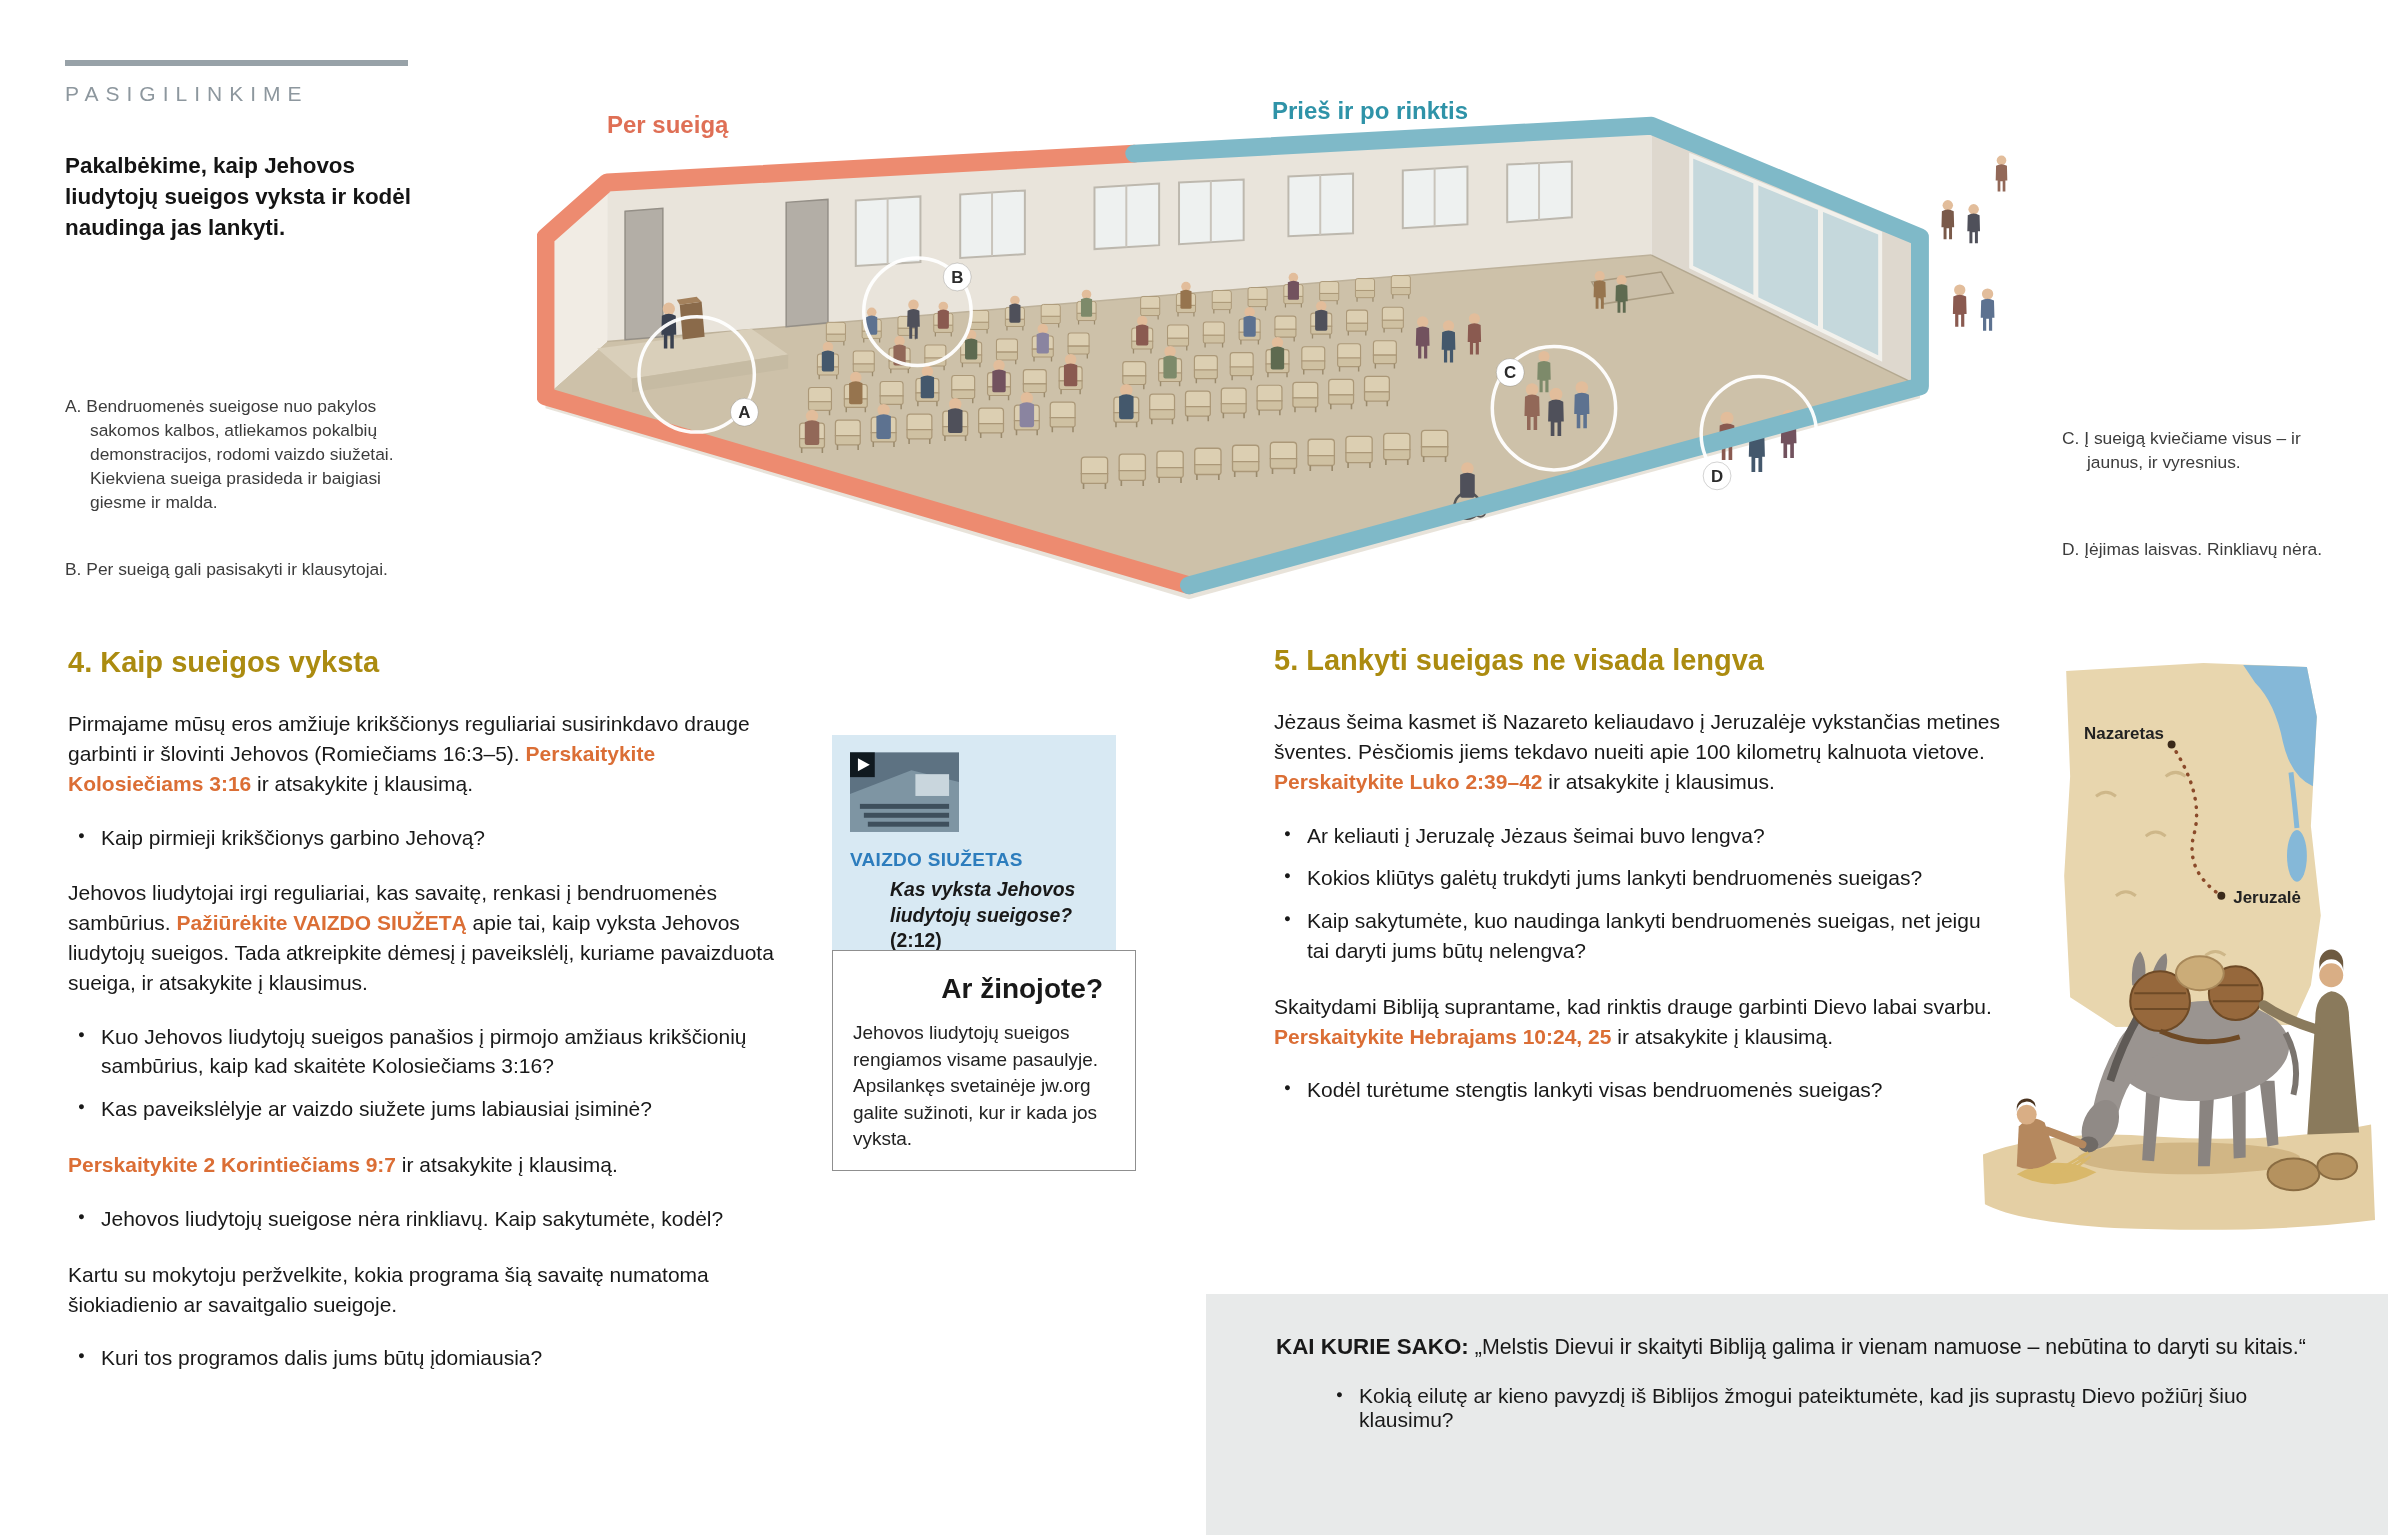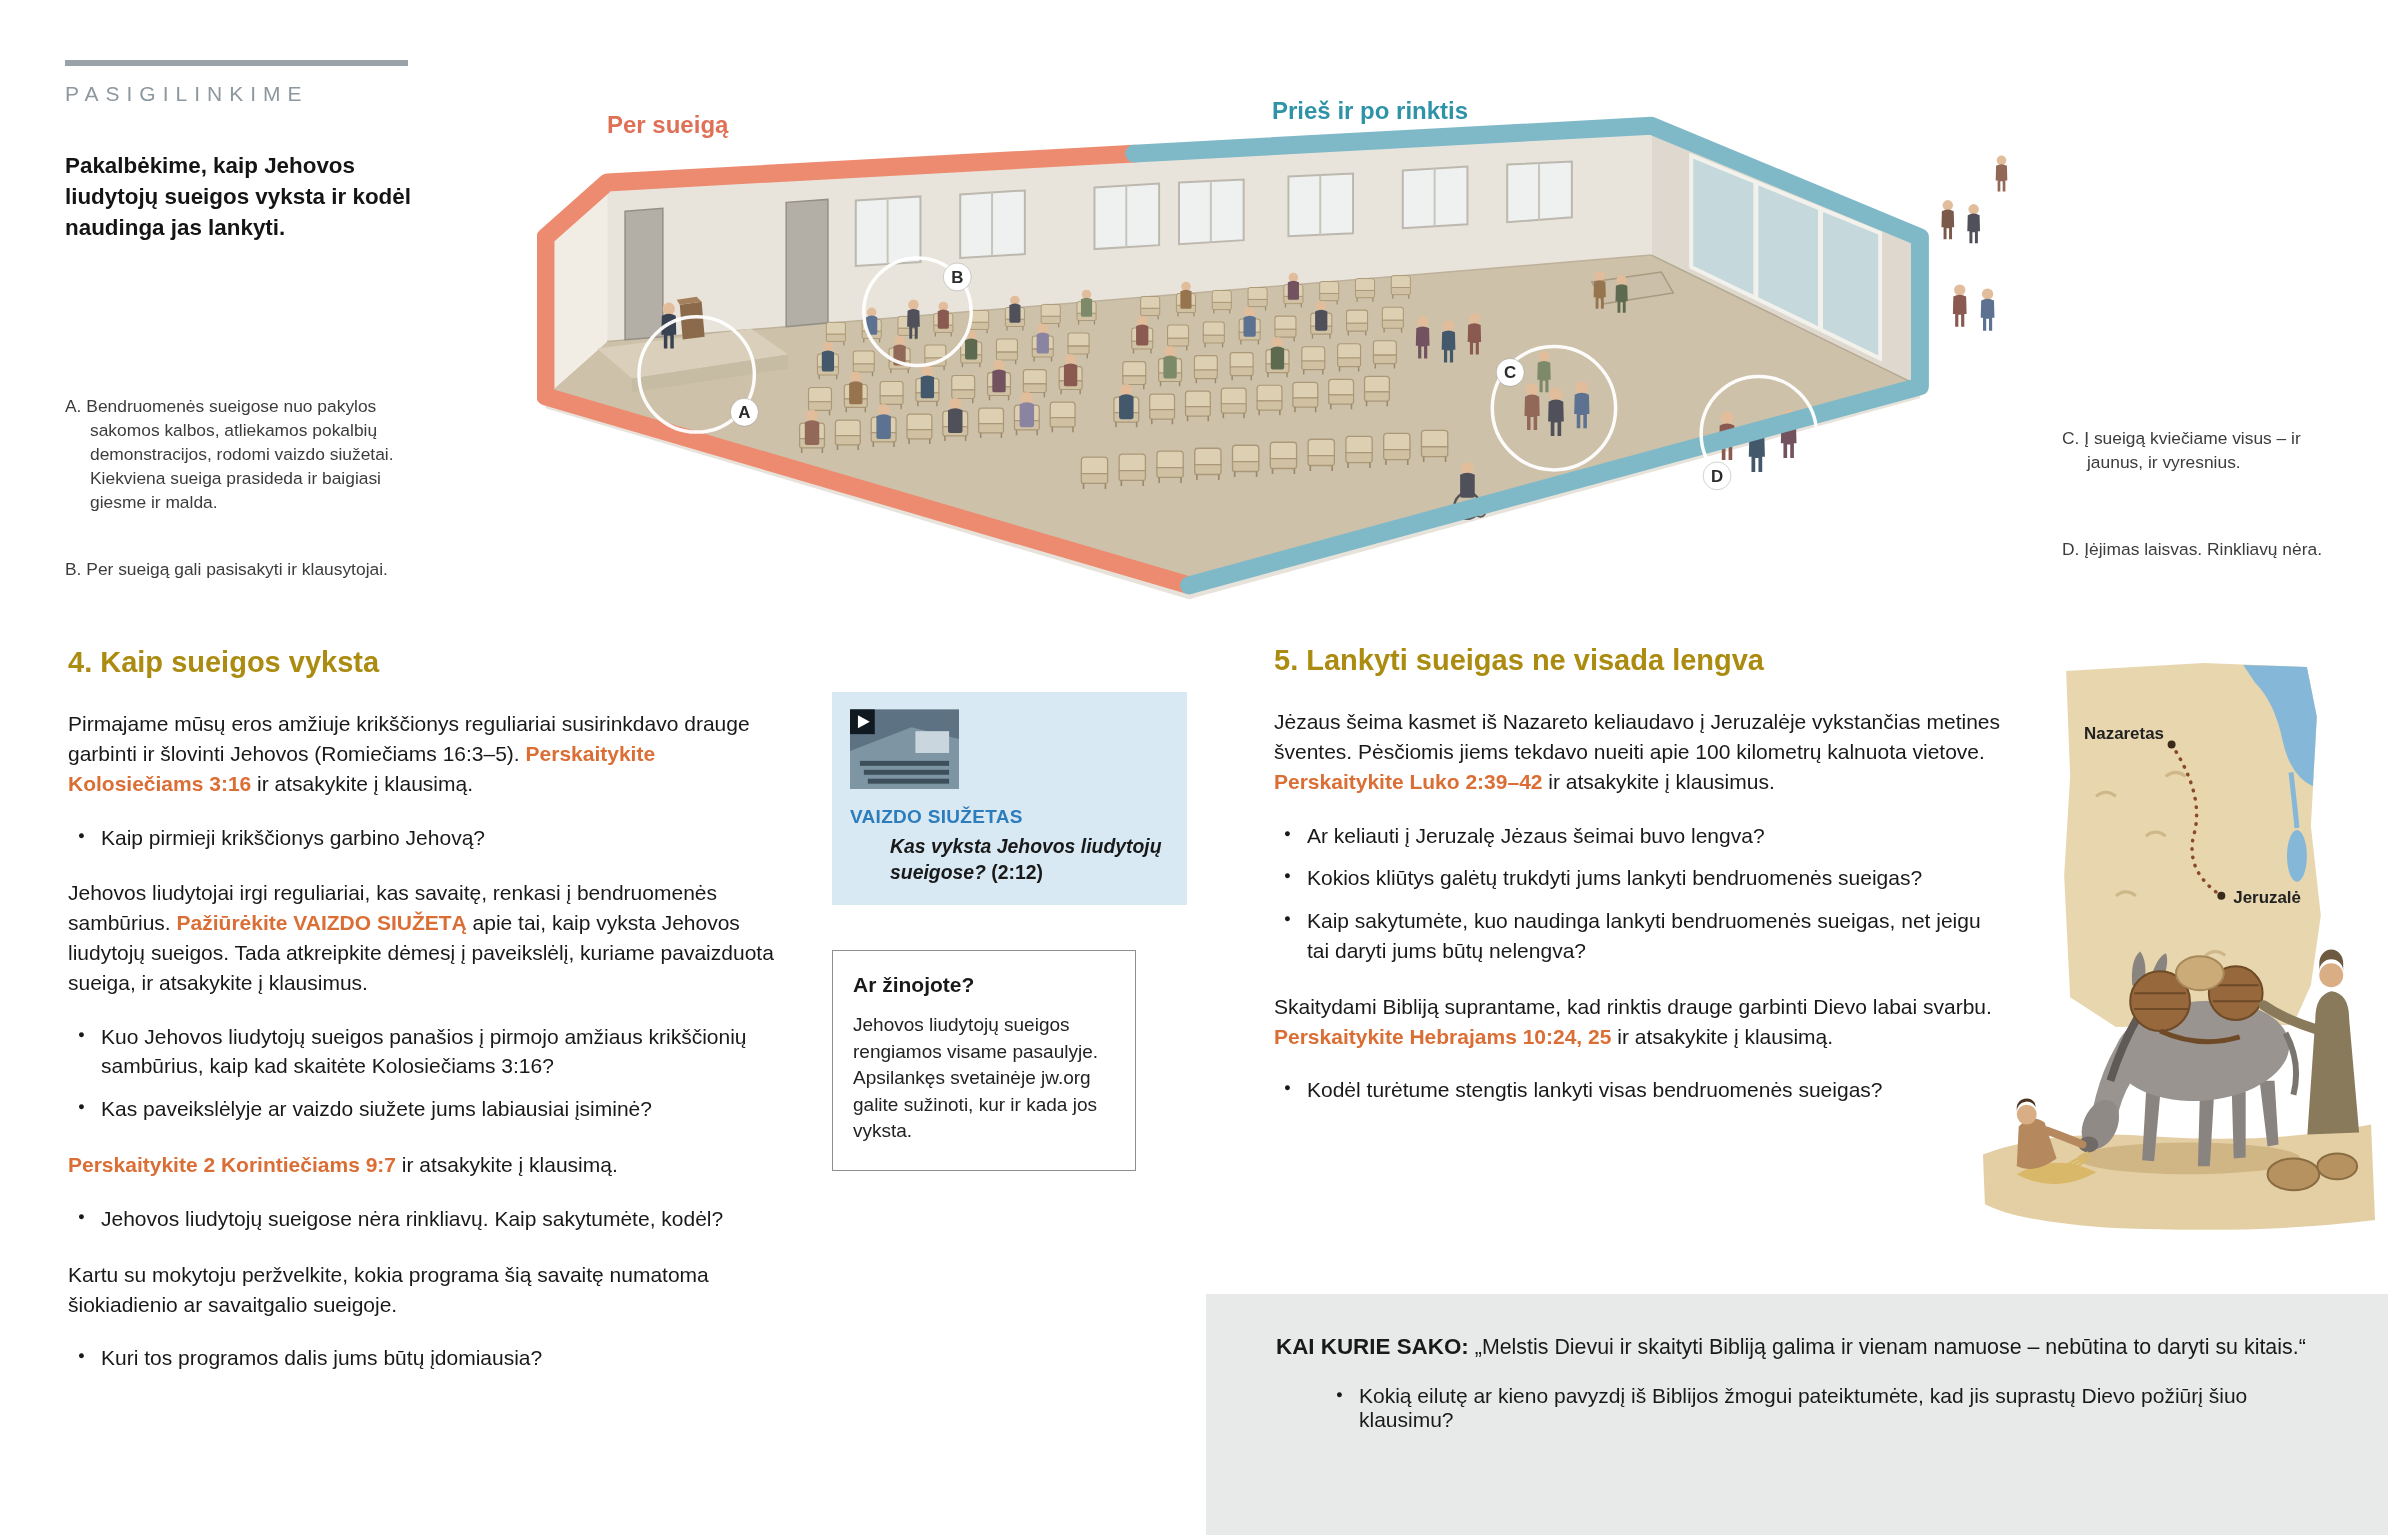--- a/index.html
+++ b/index.html
@@ -25,29 +25,29 @@
   .section{line-height:1.42;font-size:21px;}
   .section h2{font-size:29px;color:#ab8b10;margin:0 0 26px;font-weight:bold;}
   .section-4{left:68px;top:642px;width:708px;}
   .section-5{left:1274px;top:640px;width:734px;}
   .para{margin:0 0 24px;}
   .link{color:#db6e35;font-weight:bold;cursor:pointer;}
   .bullets{margin:0 0 26px;}
   .bullet{position:relative;padding-left:33px;margin:0 0 13px;}
   .bullet::before{content:"●";position:absolute;left:10px;top:4px;font-size:11.4px;color:#191919;}
 
-  .video-box{left:832px;top:692px;width:355px;background:#d8e9f3;padding:17px 18px 20px;box-sizing:border-box;cursor:pointer;}
+  .video-box{left:832px;top:735px;width:284px;background:#d8e9f3;padding:17px 18px 20px;box-sizing:border-box;cursor:pointer;}
   .video-thumb{position:relative;width:109px;height:80px;display:block;}
   .video-kicker{margin-top:17px;font-size:19px;font-weight:bold;color:#2d7dbd;letter-spacing:0.3px;}
   .video-title{margin-top:6px;font-size:19.4px;font-weight:bold;font-style:italic;line-height:1.32;margin-left:40px;}
   .video-title .dur{font-style:normal;}
 
   .know-box{left:832px;top:950px;width:304px;height:221px;border:1.5px solid #8f8f8f;background:#fff;
             padding:22px 20px;box-sizing:border-box;}
-  .know-title{font-size:21px;font-weight:bold;margin:0 0 15px;}
+  .know-title{font-size:28px;font-weight:bold;margin:0 12px 15px;text-align:right;}
   .know-body{font-size:19px;line-height:1.4;color:#222;}
 
   .map-svg{left:2056px;top:657px;}
   .donkey-svg{left:1965px;top:824px;}
 
   .some-say{left:1206px;top:1294px;width:1182px;height:296px;background:#e8eaea;box-sizing:border-box;
             padding:36px 48px 0 70px;}
   .some-say .lead{font-size:21.4px;line-height:1.48;width:1065px;}
   .some-say .lead .lbl{font-weight:bold;font-size:22.4px;}
   .some-say .bullet{margin:20px 0 0 50px;font-size:21px;width:955px;}

